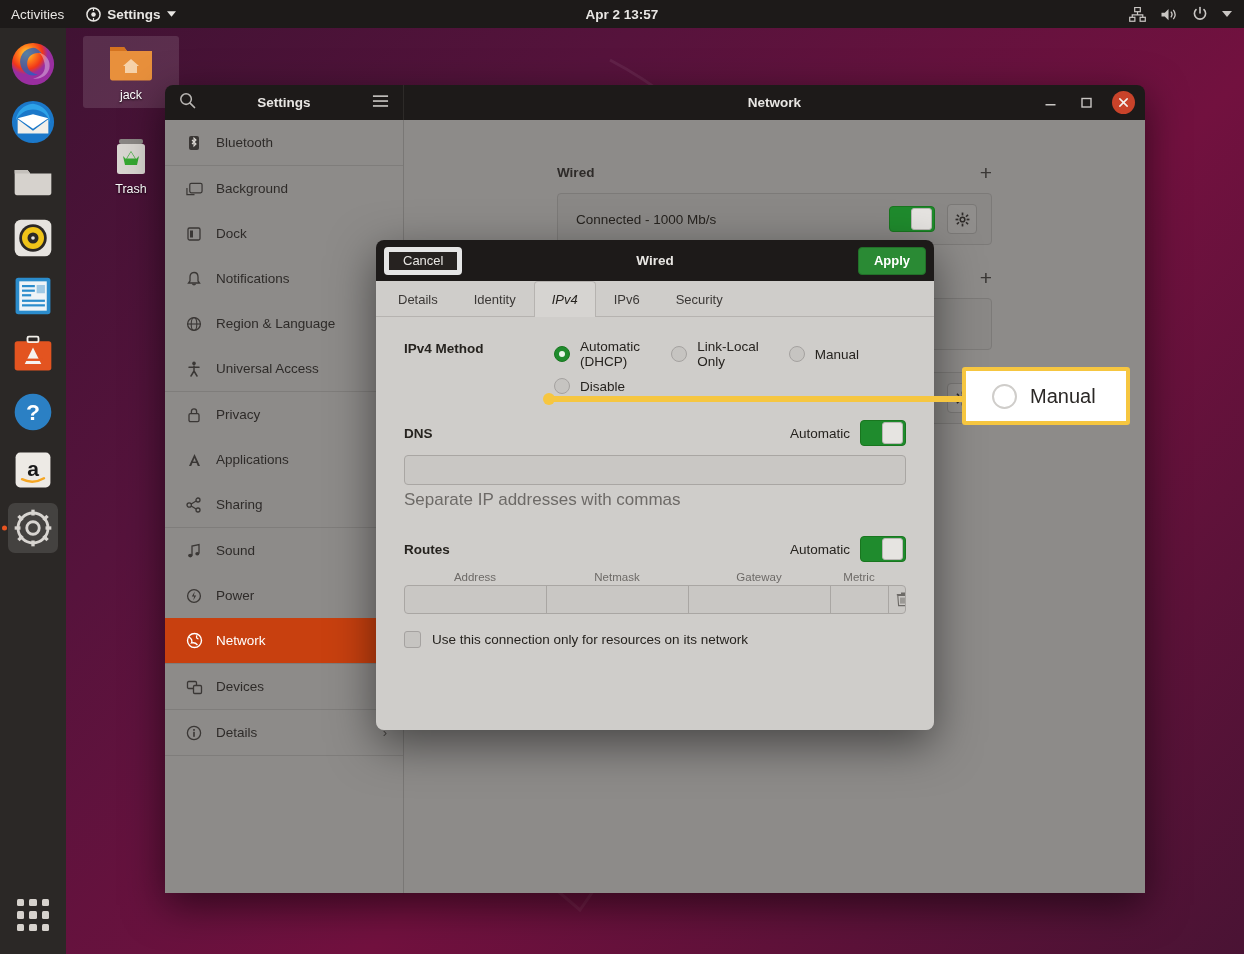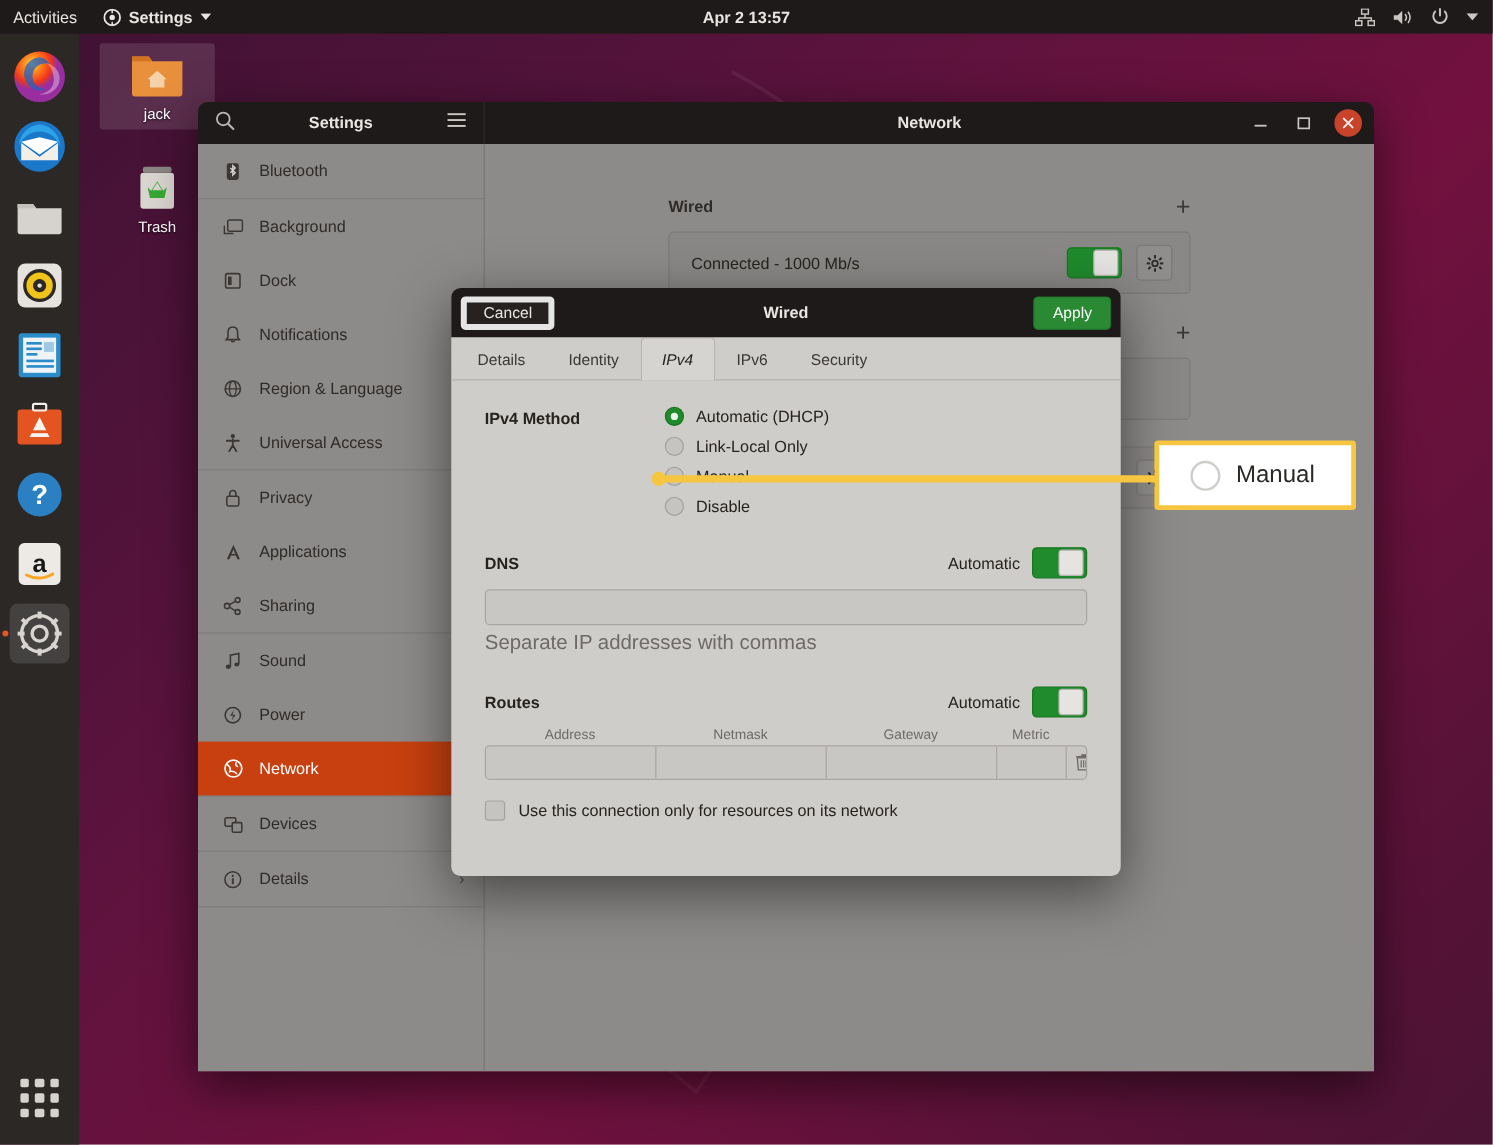--- a/index.html
+++ b/index.html
@@ -198,21 +198,21 @@
     display: flex; align-items: center;
   }
   #dlg-title {
     position: absolute; left: 0; right: 0; text-align: center;
     color: #e8e6e3; font-weight: 700; font-size: 13.5px;
     pointer-events: none;
   }
   #dlg-apply {
     margin-left: auto; height: 28px; padding: 0 15px;
     border-radius: 4px; background: #2a8a34; border: 1px solid #227029;
-    color: #fff; font-size: 13px; font-weight: 400;
+    color: #fff; font-size: 13px; font-weight: 700;
     display: flex; align-items: center;
   }
   #dlg-tabs {
     height: 36px; background: #cfcdca;
     display: flex; align-items: flex-end;
     border-bottom: 1px solid #b6b3b0;
     padding-left: 4px;
   }
   .dlg-tab {
     height: 35px; padding: 0 17px;
@@ -225,21 +225,21 @@
     border-color: #b6b3b0;
     border-radius: 4px 4px 0 0;
     margin-bottom: -1px;
     height: 36px;
     font-style: italic;
   }
   #dlg-content { background: #cfcdca; height: 413px; padding: 22px 28px; position: relative; }
 
   .field-row { display: flex; align-items: flex-start; margin-bottom: 4px; }
   .field-label { width: 150px; font-weight: 700; font-size: 13.5px; color: #26231f; padding-top: 2px; }
-  .radio-grid { flex: 1; display: grid; grid-template-columns: 1fr; row-gap: 9px; }
+  .radio-grid { flex: 1; display: grid; grid-template-columns: 1fr 1fr 1fr; row-gap: 9px; }
   .radio-opt { display: flex; align-items: center; gap: 10px; font-size: 13.5px; color: #26231f; }
   .radio-dot {
     width: 16px; height: 16px; border-radius: 50%;
     border: 1px solid #a5a2a0; background: #c6c4c1;
     flex: 0 0 16px;
   }
   .radio-dot.on {
     background: #1f8b2d; border-color: #19761f;
     display: flex; align-items: center; justify-content: center;
   }

